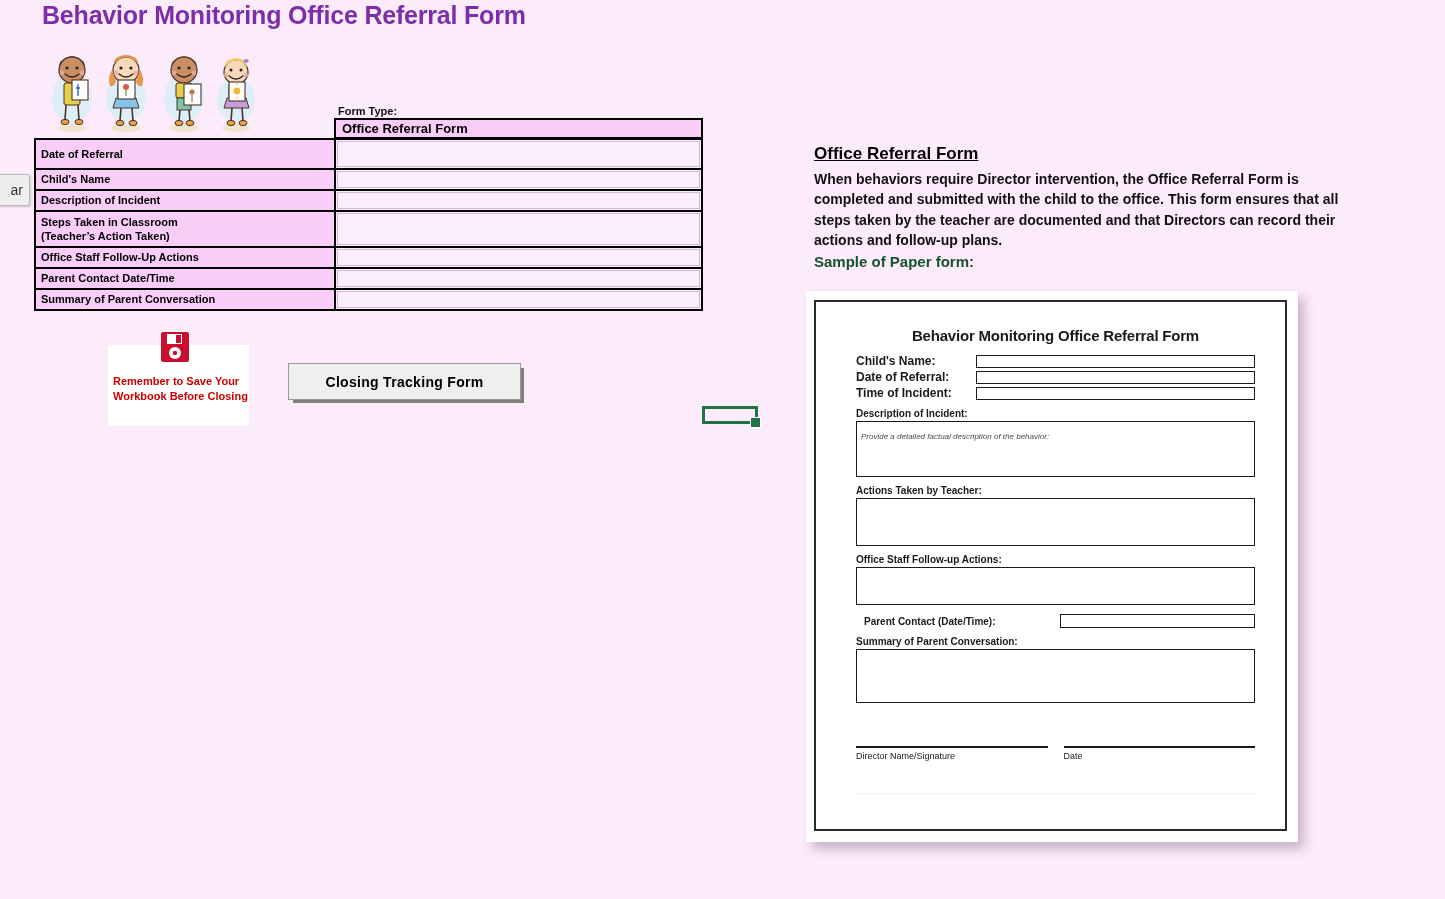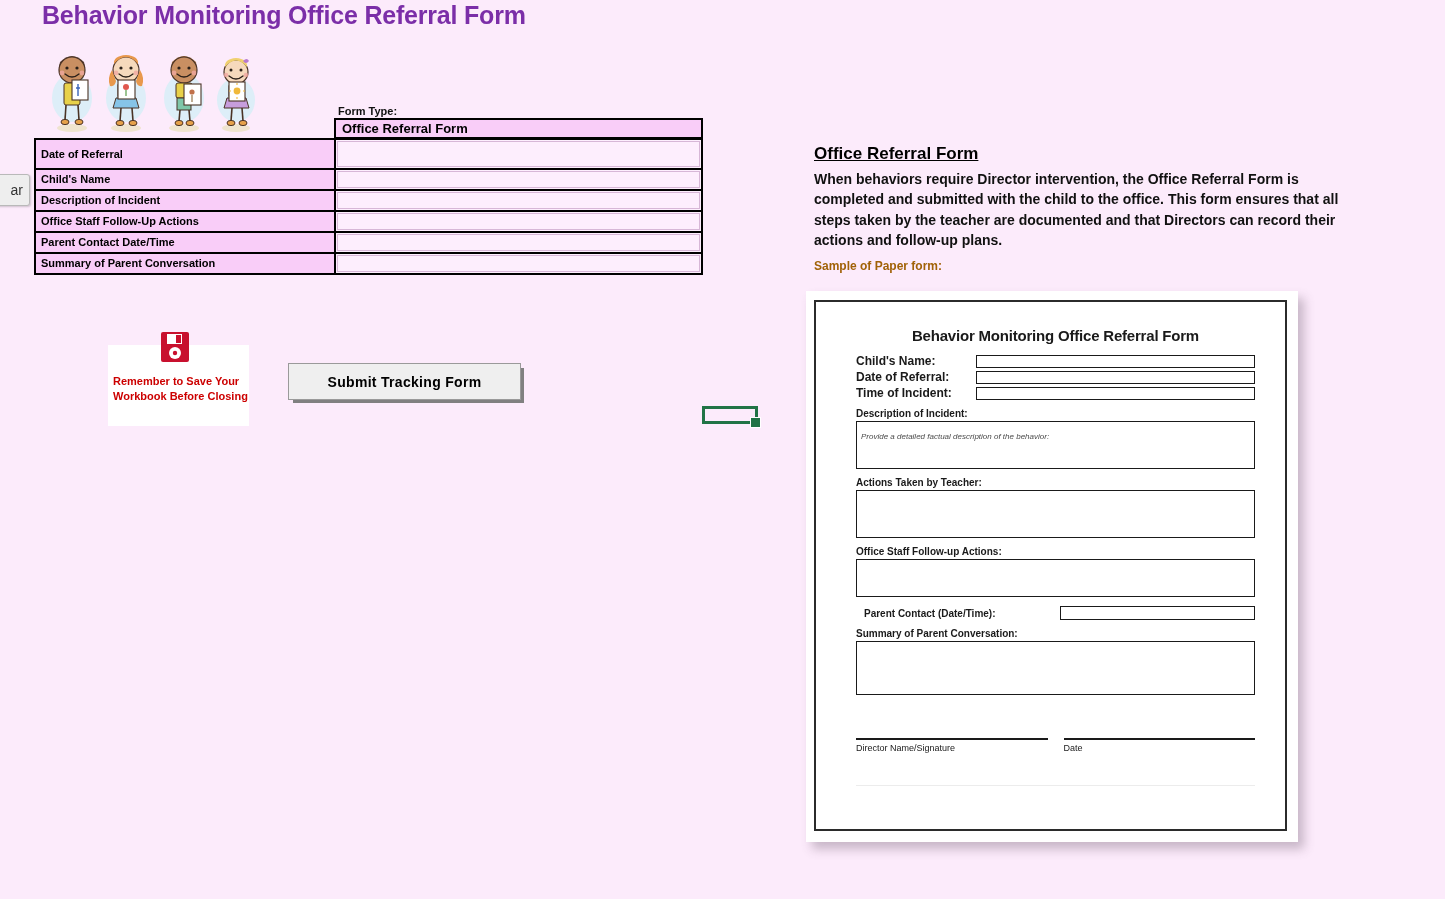--- a/index.html
+++ b/index.html
@@ -209,24 +209,24 @@
     margin: 0 0 5px 0;
   }
   #info-body {
     font-size: 14px;
     font-weight: bold;
     color: #111;
     line-height: 1.46;
     margin: 0;
   }
   #info-sample-label {
-    font-size: 12px;
-    font-weight: bold;
-    color: #a16207;
-    margin-top: 8px;
+    font-size: 15px;
+    font-weight: bold;
+    color: #14532d;
+    margin-top: 2px;
   }
 
   
   #paper-preview-wrap {
     position: absolute;
     left: 806px;
     top: 291px;
     width: 492px;
     height: 551px;
     background: #ffffff;
@@ -279,21 +279,21 @@
     font-size: 10px;
     font-weight: bold;
     color: #1a1a1a;
     margin: 8px 0 2px 0;
   }
   .paper-block-box {
     border: 1.5px solid #1a1a1a;
     background: #fff;
     box-sizing: border-box;
   }
-  #desc-box { height: 48px; padding: 3px 4px; }
+  #desc-box { height: 56px; padding: 3px 4px; }
   #desc-placeholder {
     font-size: 8px;
     font-style: italic;
     color: #4a4a4a;
   }
   #actions-box { height: 48px; }
   #followup-box { height: 38px; }
   #summary-box { height: 54px; }
   #parent-contact-row {
     display: flex;
@@ -461,20 +461,27 @@
     <div class="grid-value"></div>
   </div>
 
   <div class="grid-row row-short">
     <div class="grid-label">
       <span>Description of Incident</span>
     </div>
     <div class="grid-value"></div>
   </div>
 
+  <div class="grid-row row-double">
+    <div class="grid-label">
+      <span>Steps Taken in Classroom</span>
+      <span>(Teacher’s Action Taken)</span>
+    </div>
+    <div class="grid-value"></div>
+  </div>
 
   <div class="grid-row row-short">
     <div class="grid-label">
       <span>Office Staff Follow-Up Actions</span>
     </div>
     <div class="grid-value"></div>
   </div>
 
   <div class="grid-row row-short">
     <div class="grid-label">
@@ -500,21 +507,21 @@
     <rect x="16" y="4" width="5" height="8" fill="#c8102e"></rect>
     <circle cx="15" cy="22" r="6" fill="#ffffff"></circle>
     <circle cx="15" cy="22" r="2.2" fill="#c8102e"></circle>
   </svg>
 </div>
 <div id="save-reminder-text">
   <div>Remember to Save Your</div>
   <div>Workbook Before Closing</div>
 </div>
 
-<button id="submit-button">Submit Tracking Form</button>
+<button id="submit-button">Closing Tracking Form</button>
 
 <div id="cell-selection"></div>
 <div id="cell-fill-handle"></div>
 
 <div id="info-panel">
   <div id="info-heading">Office Referral Form</div>
   <p id="info-body">When behaviors require Director intervention, the Office Referral Form is completed and submitted with the child to the office. This form ensures that all steps taken by the teacher are documented and that Directors can record their actions and follow-up plans.</p>
   <div id="info-sample-label">Sample of Paper form:</div>
 </div>
 

